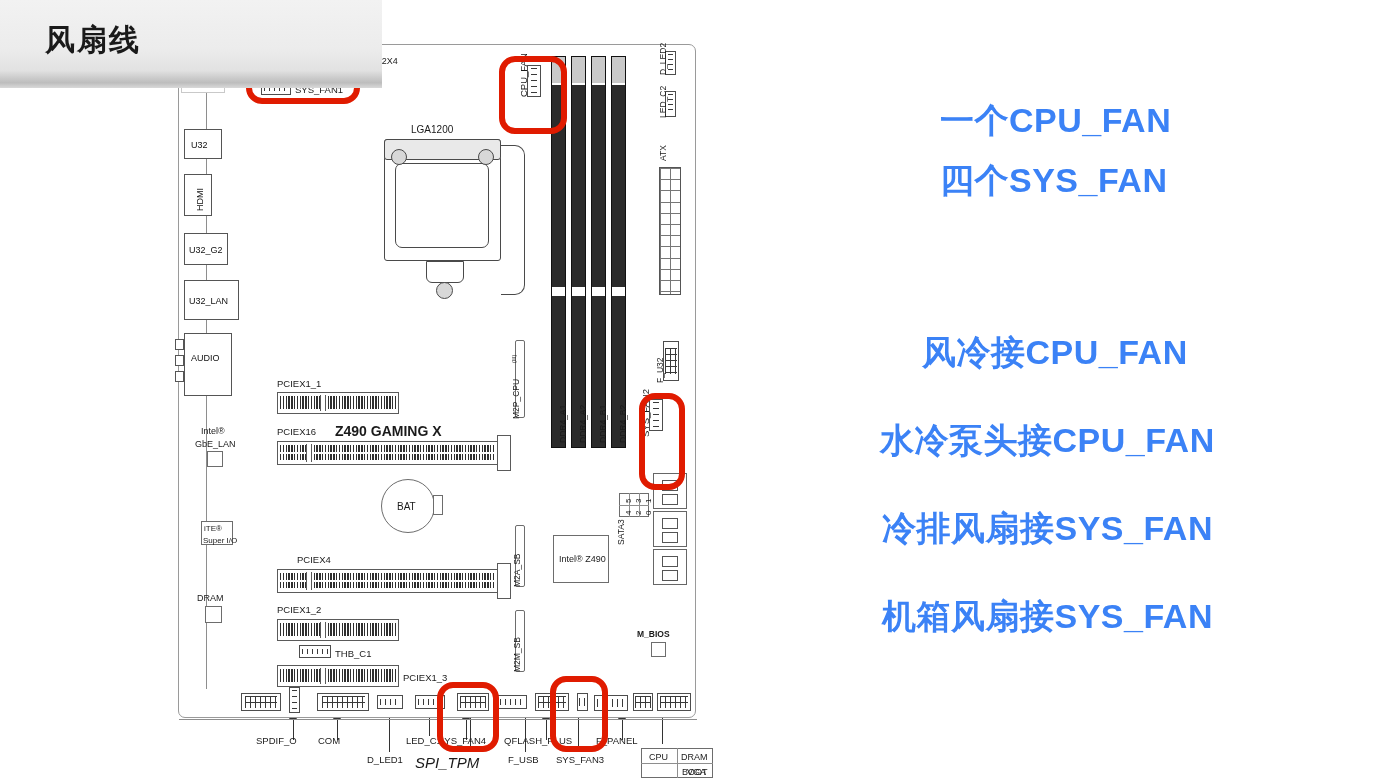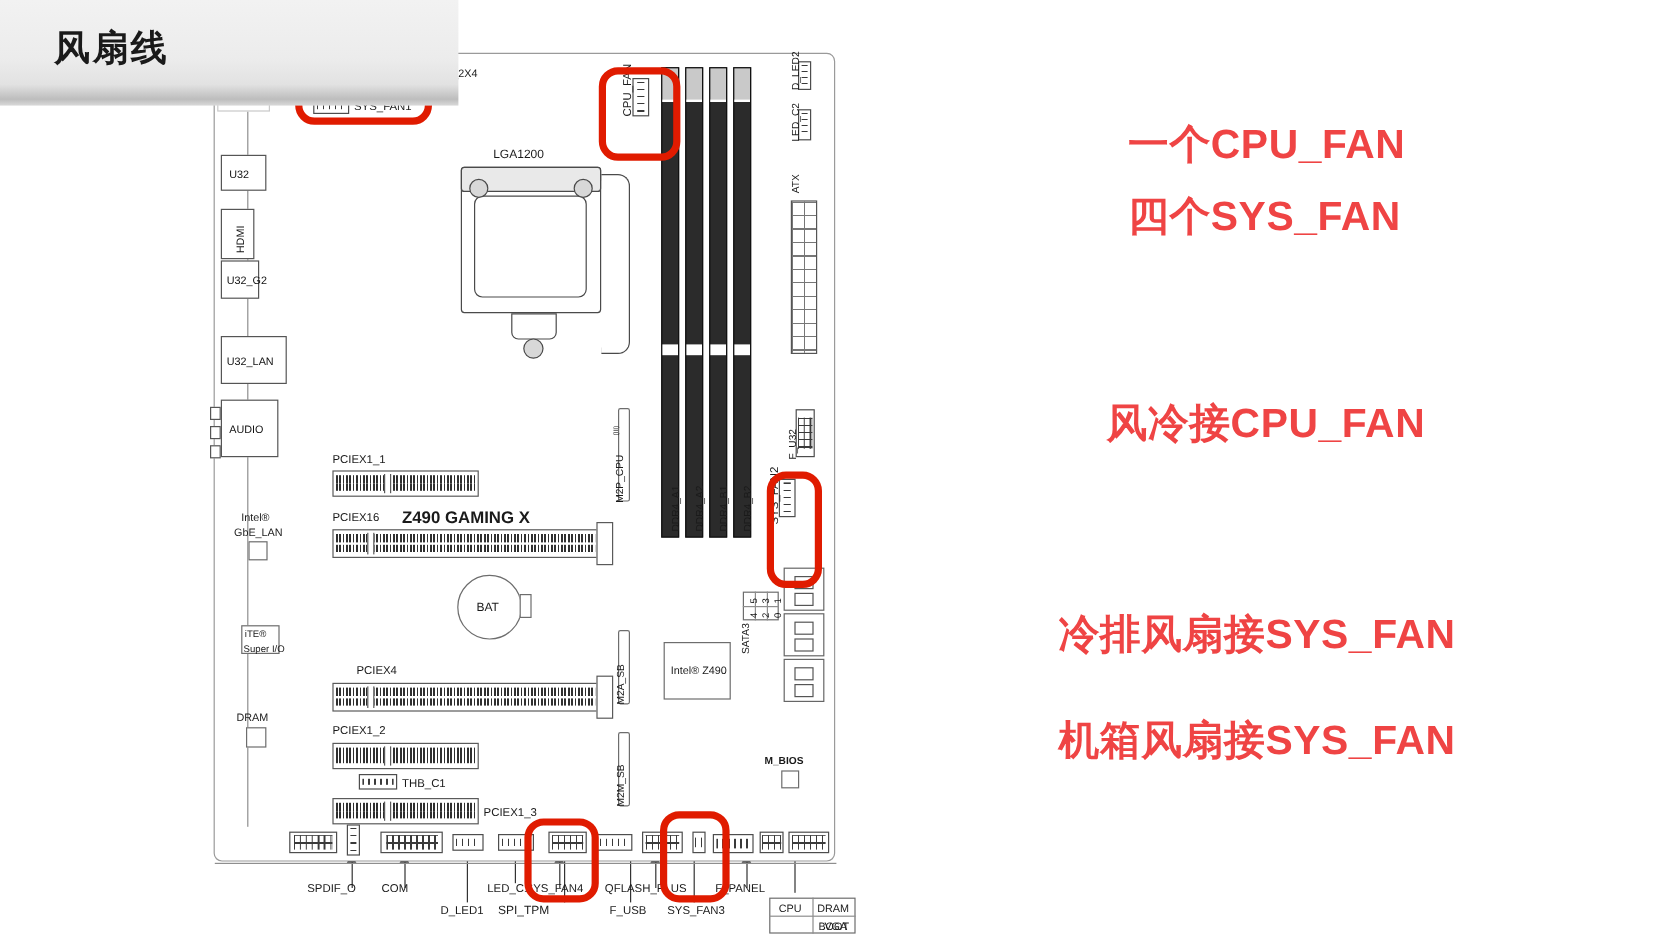--- a/index.html
+++ b/index.html
@@ -71,21 +71,21 @@
   .redbox{position:absolute;border:6px solid #e01b00;border-radius:16px;box-sizing:border-box;z-index:30;pointer-events:none;}
 
   
   .arrow{position:absolute;background:#333;width:1px;}
   .arrowhead{position:absolute;width:0;height:0;border-left:4px solid transparent;border-right:4px solid transparent;border-bottom:7px solid #333;}
   .arrowhead.dn{border-bottom:none;border-top:7px solid #333;}
 
   
   #notes{position:absolute;left:862px;top:0;width:520px;height:780px;z-index:20;}
   .note{
-    position:absolute;color:#ef4444;font-size:34px;font-weight:bold;
+    position:absolute;color:#3b82f6;font-size:34px;font-weight:bold;
     white-space:nowrap;letter-spacing:0.5px;
   }
 
   
   .sataport{position:absolute;border:1.2px solid #666;background:#fff;box-sizing:border-box;}
   .sataport i{position:absolute;display:block;background:#fff;border:1px solid #555;}
 
   
   #atx24{position:absolute;border:1.2px solid #555;background:#fff;box-sizing:border-box;
     background-image:
@@ -108,29 +108,29 @@
   </div>
 
   <div class="ioport" style="left:5px;top:84px;width:38px;height:30px;">
     <span class="lbl" style="left:6px;top:11px;">U32</span>
   </div>
 
   <div class="ioport" style="left:5px;top:129px;width:28px;height:42px;">
     <span class="lbl v" style="left:11px;top:36px;">HDMI</span>
   </div>
 
-  <div class="ioport" style="left:5px;top:172px;width:32px;height:32px;">
+  <div class="ioport" style="left:5px;top:188px;width:44px;height:32px;">
     <span class="lbl" style="left:4px;top:12px;">U32_G2</span>
   </div>
 
   <div class="ioport" style="left:5px;top:235px;width:55px;height:40px;">
     <span class="lbl" style="left:4px;top:16px;">U32_LAN</span>
   </div>
 
-  <div class="ioport" style="left:5px;top:288px;width:48px;height:48px;">
+  <div class="ioport" style="left:5px;top:288px;width:48px;height:63px;">
     <span class="lbl" style="left:6px;top:20px;">AUDIO</span>
   </div>
   <div class="ioport" style="left:-4px;top:294px;width:9px;height:11px;"></div>
   <div class="ioport" style="left:-4px;top:310px;width:9px;height:11px;"></div>
   <div class="ioport" style="left:-4px;top:326px;width:9px;height:11px;"></div>
 
   <div class="hdr two" style="left:88px;top:-1px;width:30px;height:27px;">
       <div class="pins"></div>
     </div>
   <div class="hdr two" style="left:120px;top:-1px;width:56px;height:27px;">
@@ -356,21 +356,21 @@
   <div class="arrow" style="left:389px;top:714px;height:38px;"></div>
   <div class="arrowhead" style="left:385px;top:708px;"></div>
   <span class="lbl" style="left:367px;top:755px;font-size:9.5px;">D_LED1</span>
 
   <div class="arrow" style="left:429px;top:714px;height:22px;"></div>
   <div class="arrowhead" style="left:425px;top:708px;"></div>
   <span class="lbl" style="left:406px;top:736px;font-size:9.5px;">LED_C1</span>
 
   <div class="arrow" style="left:470px;top:714px;height:38px;"></div>
   <div class="arrowhead" style="left:466px;top:708px;"></div>
-  <span class="lbl" style="left:415px;top:755px;font-size:10px;">SPI_TPM</span>
+  <span class="lbl" style="left:415px;top:755px;font-size:15px;font-style:italic;">SPI_TPM</span>
 
   <div class="arrow" style="left:466px;top:718px;height:22px;"></div>
   <div class="arrowhead" style="left:462px;top:712px;"></div>
   <span class="lbl" style="left:438px;top:736px;font-size:9.5px;">SYS_FAN4</span>
 
   <div class="arrow" style="left:525px;top:714px;height:38px;"></div>
   <div class="arrowhead" style="left:521px;top:708px;"></div>
   <span class="lbl" style="left:508px;top:755px;font-size:9.5px;">F_USB</span>
 
   <div class="arrow" style="left:546px;top:718px;height:22px;"></div>
@@ -428,15 +428,16 @@
 <div class="redbox" style="left:246px;top:71px;width:114px;height:33px;"></div>
 <div class="redbox" style="left:499px;top:56px;width:68px;height:78px;"></div>
 <div class="redbox" style="left:639px;top:393px;width:46px;height:97px;"></div>
 <div class="redbox" style="left:437px;top:682px;width:62px;height:70px;"></div>
 <div class="redbox" style="left:550px;top:676px;width:58px;height:76px;"></div>
 
 <div id="notes">
   <div class="note" style="left:78px;top:98px;">一个CPU_FAN</div>
   <div class="note" style="left:78px;top:158px;">四个SYS_FAN</div>
   <div class="note" style="left:60px;top:330px;">风冷接CPU_FAN</div>
+  <div class="note" style="left:18px;top:418px;">水冷泵头接CPU_FAN</div>
   <div class="note" style="left:20px;top:594px;">机箱风扇接SYS_FAN</div>
   <div class="note" style="left:20px;top:506px;">冷排风扇接SYS_FAN</div>
 </div>
 
 </body></html>

